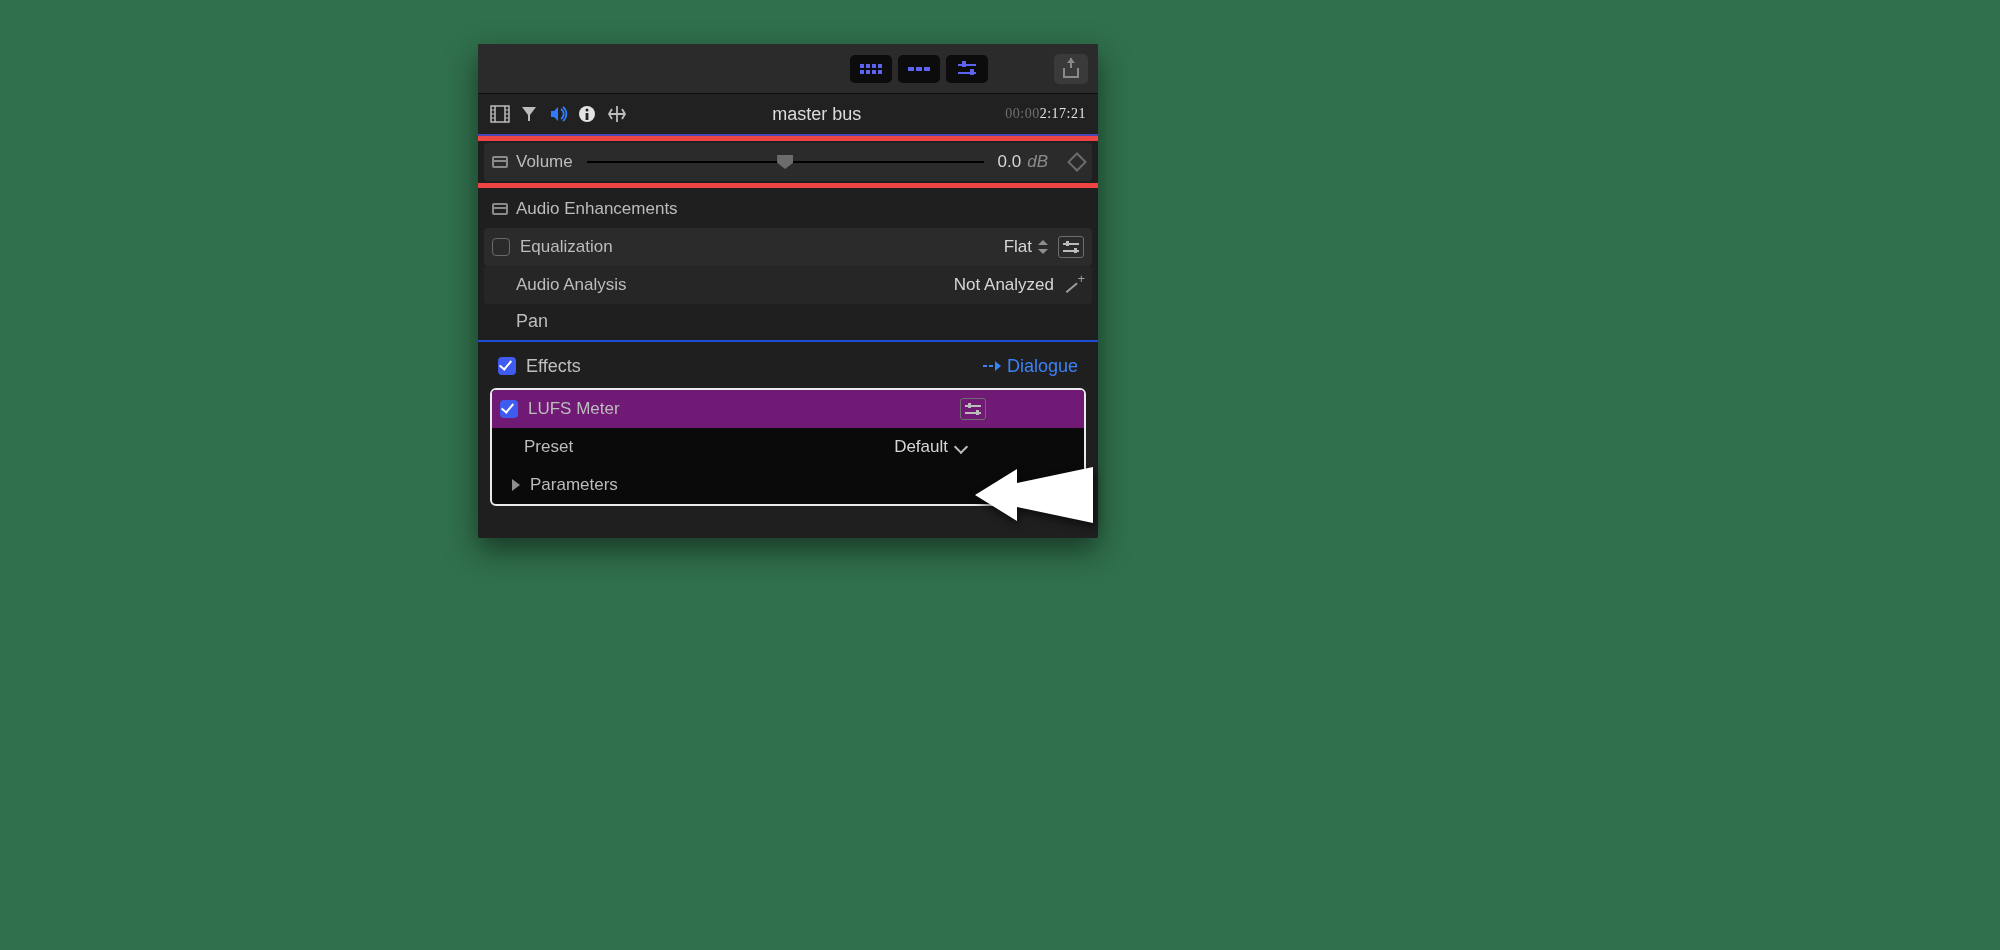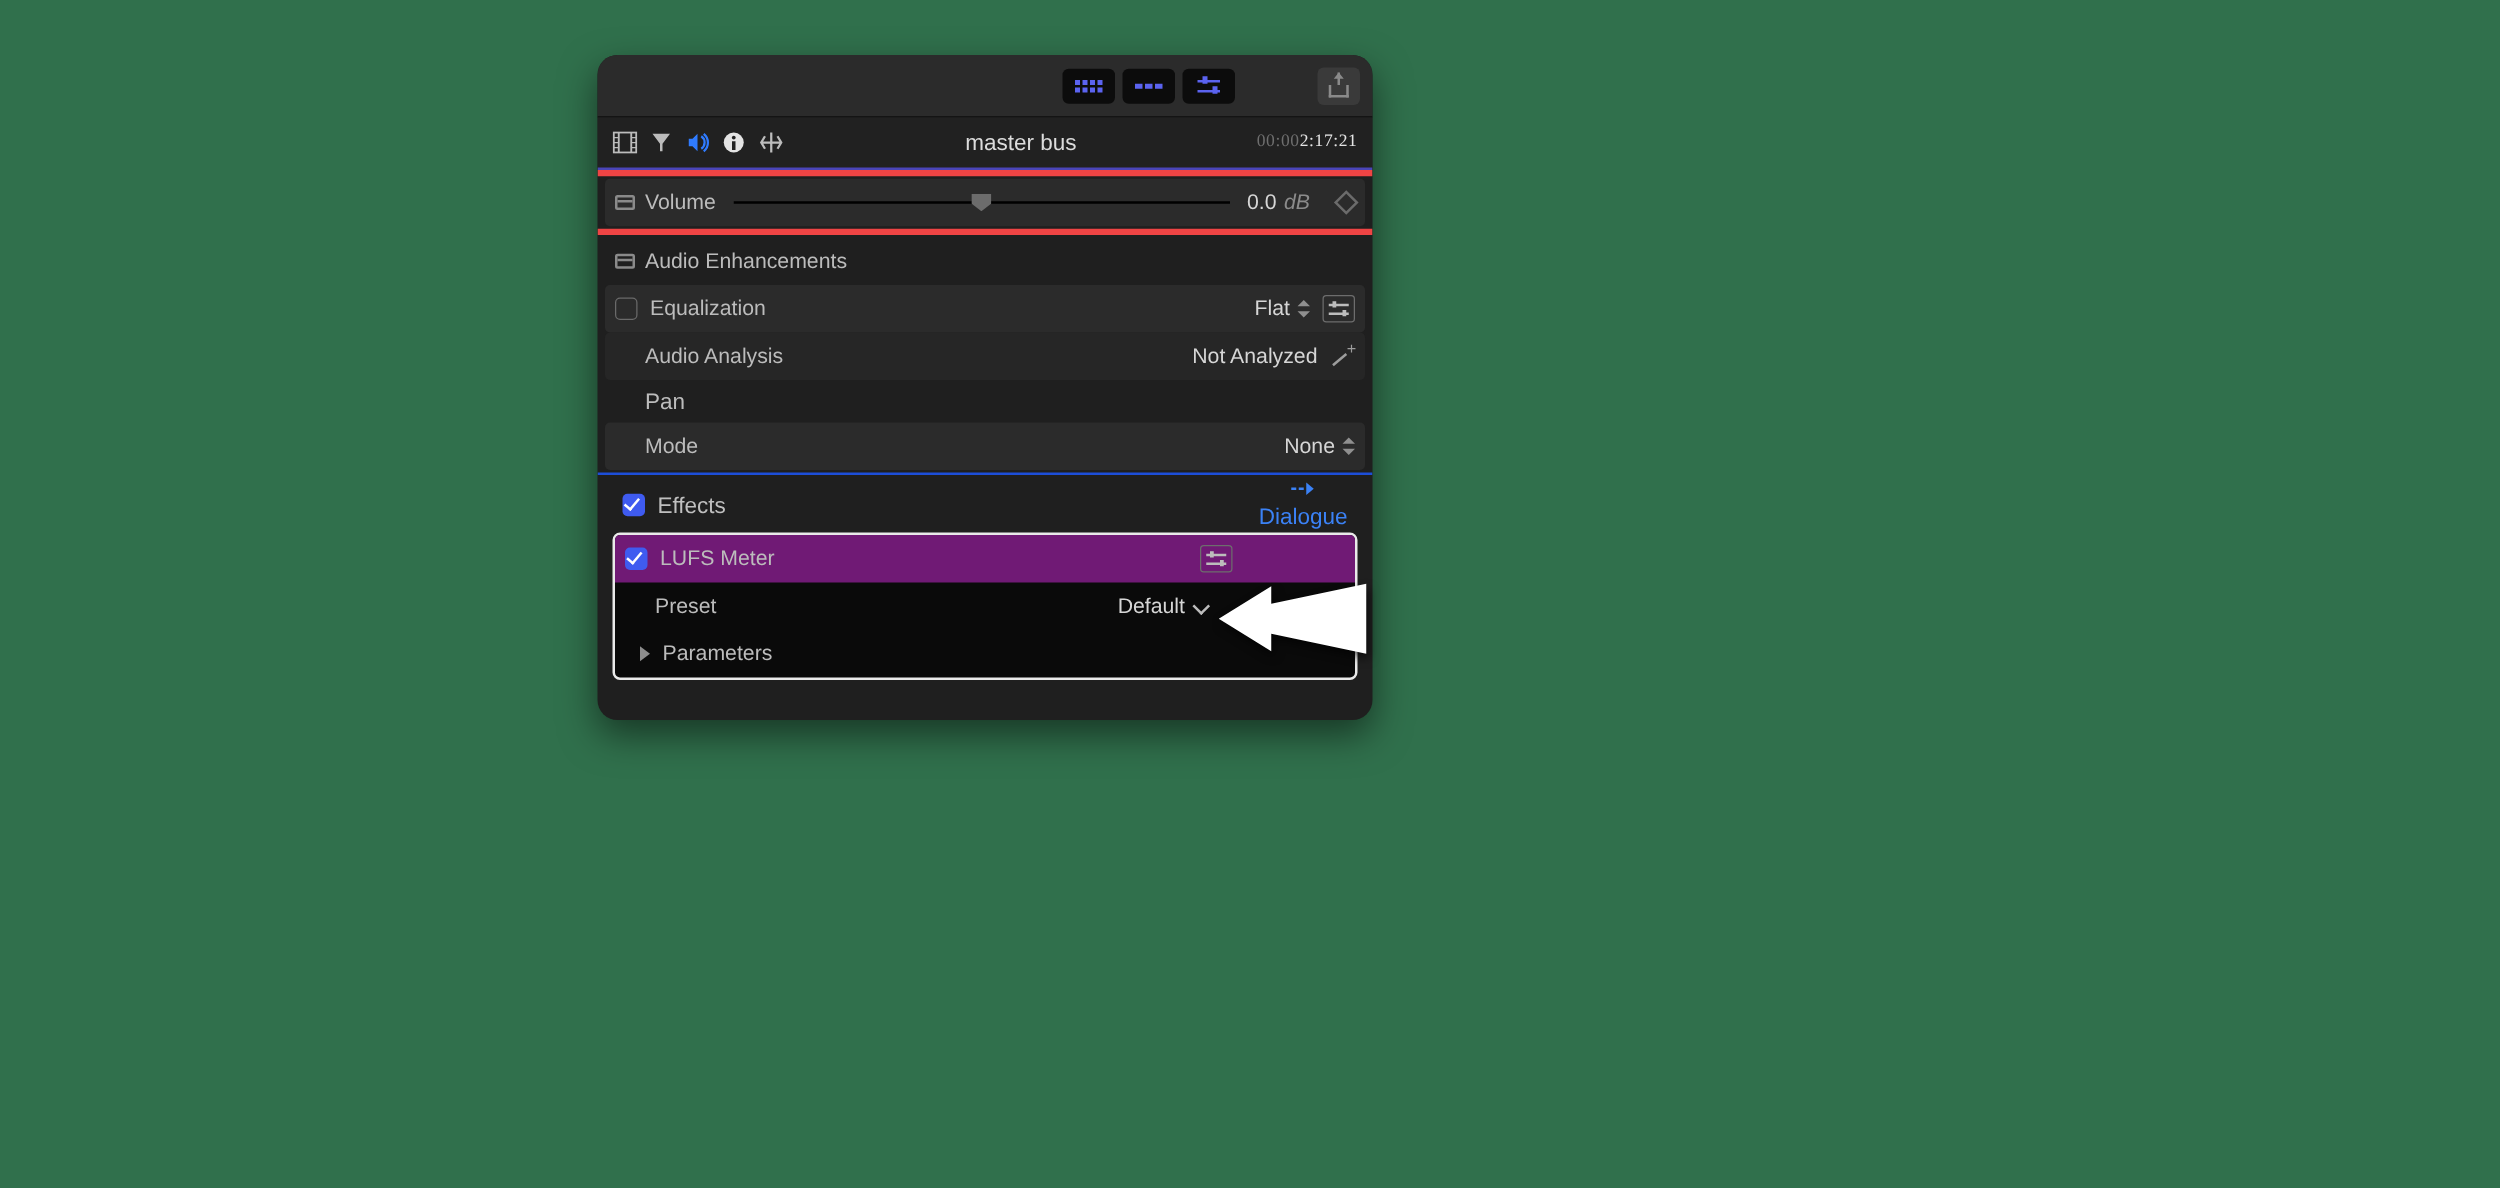--- a/index.html
+++ b/index.html
@@ -11,21 +11,21 @@
     font-size: 18px;
     color: #bfbfbf;
     position: relative;
   }
   .panel {
     position: absolute;
     left: 478px;
     top: 44px;
     width: 620px;
     background: #1f1f1f;
-    border-radius: 16px;
+    border-radius: 2px;
     box-shadow: 0 12px 30px rgba(0,0,0,0.5);
     overflow: hidden;
     padding-bottom: 30px;
   }
 
   
   .topbar {
     height: 50px;
     background: #2b2b2b;
     display: flex;
@@ -210,21 +210,21 @@
   }
 
   .indent { padding-left:32px; }
   .indent2 { padding-left:20px; }
 
   
   .blocklabel { height:34px; display:flex; align-items:center; padding-left:32px; color:#bcbcbc; }
 
   
   .fx-row { display:flex; align-items:center; height:40px; padding:0 14px; }
-  .fx-link { color:#3b82f6; margin-left:auto; display:flex; align-items:center; gap:6px;flex-direction:column; }
+  .fx-link { color:#3b82f6; margin-left:auto; display:flex; align-items:center; gap:6px; }
   .fx-link-arrow {
     width:18px; height:12px; position:relative;
   }
   .fx-link-arrow::before {
     content:""; position:absolute; left:0; top:5px; width:4px; height:2px; background:#3b82f6;
   }
   .fx-link-arrow::after {
     content:""; position:absolute; left:6px; top:5px; width:4px; height:2px; background:#3b82f6;
   }
   .fx-link-arrow .head {
@@ -369,26 +369,20 @@
     </div>
 
     <div class="row darker indent">
       <span class="label">Audio Analysis</span>
       <span class="spacer"></span>
       <span class="val">Not Analyzed</span>
       <span class="wand"></span>
     </div>
 
     <div class="blocklabel">Pan</div>
-    <div class="row dark indent">
-      <span class="label">Mode</span>
-      <span class="spacer"></span>
-      <span class="val">None</span>
-      <span class="updn"></span>
-    </div>
   </div>
 
   <div class="section" style="border-top:2px solid #1d4ed8; padding-top:4px;">
     <div class="fx-row">
       <span class="cb checked"></span>
       <span class="label">Effects</span>
       <span class="fx-link">
         <span class="fx-link-arrow">
             <span class="head"></span>
           </span>

